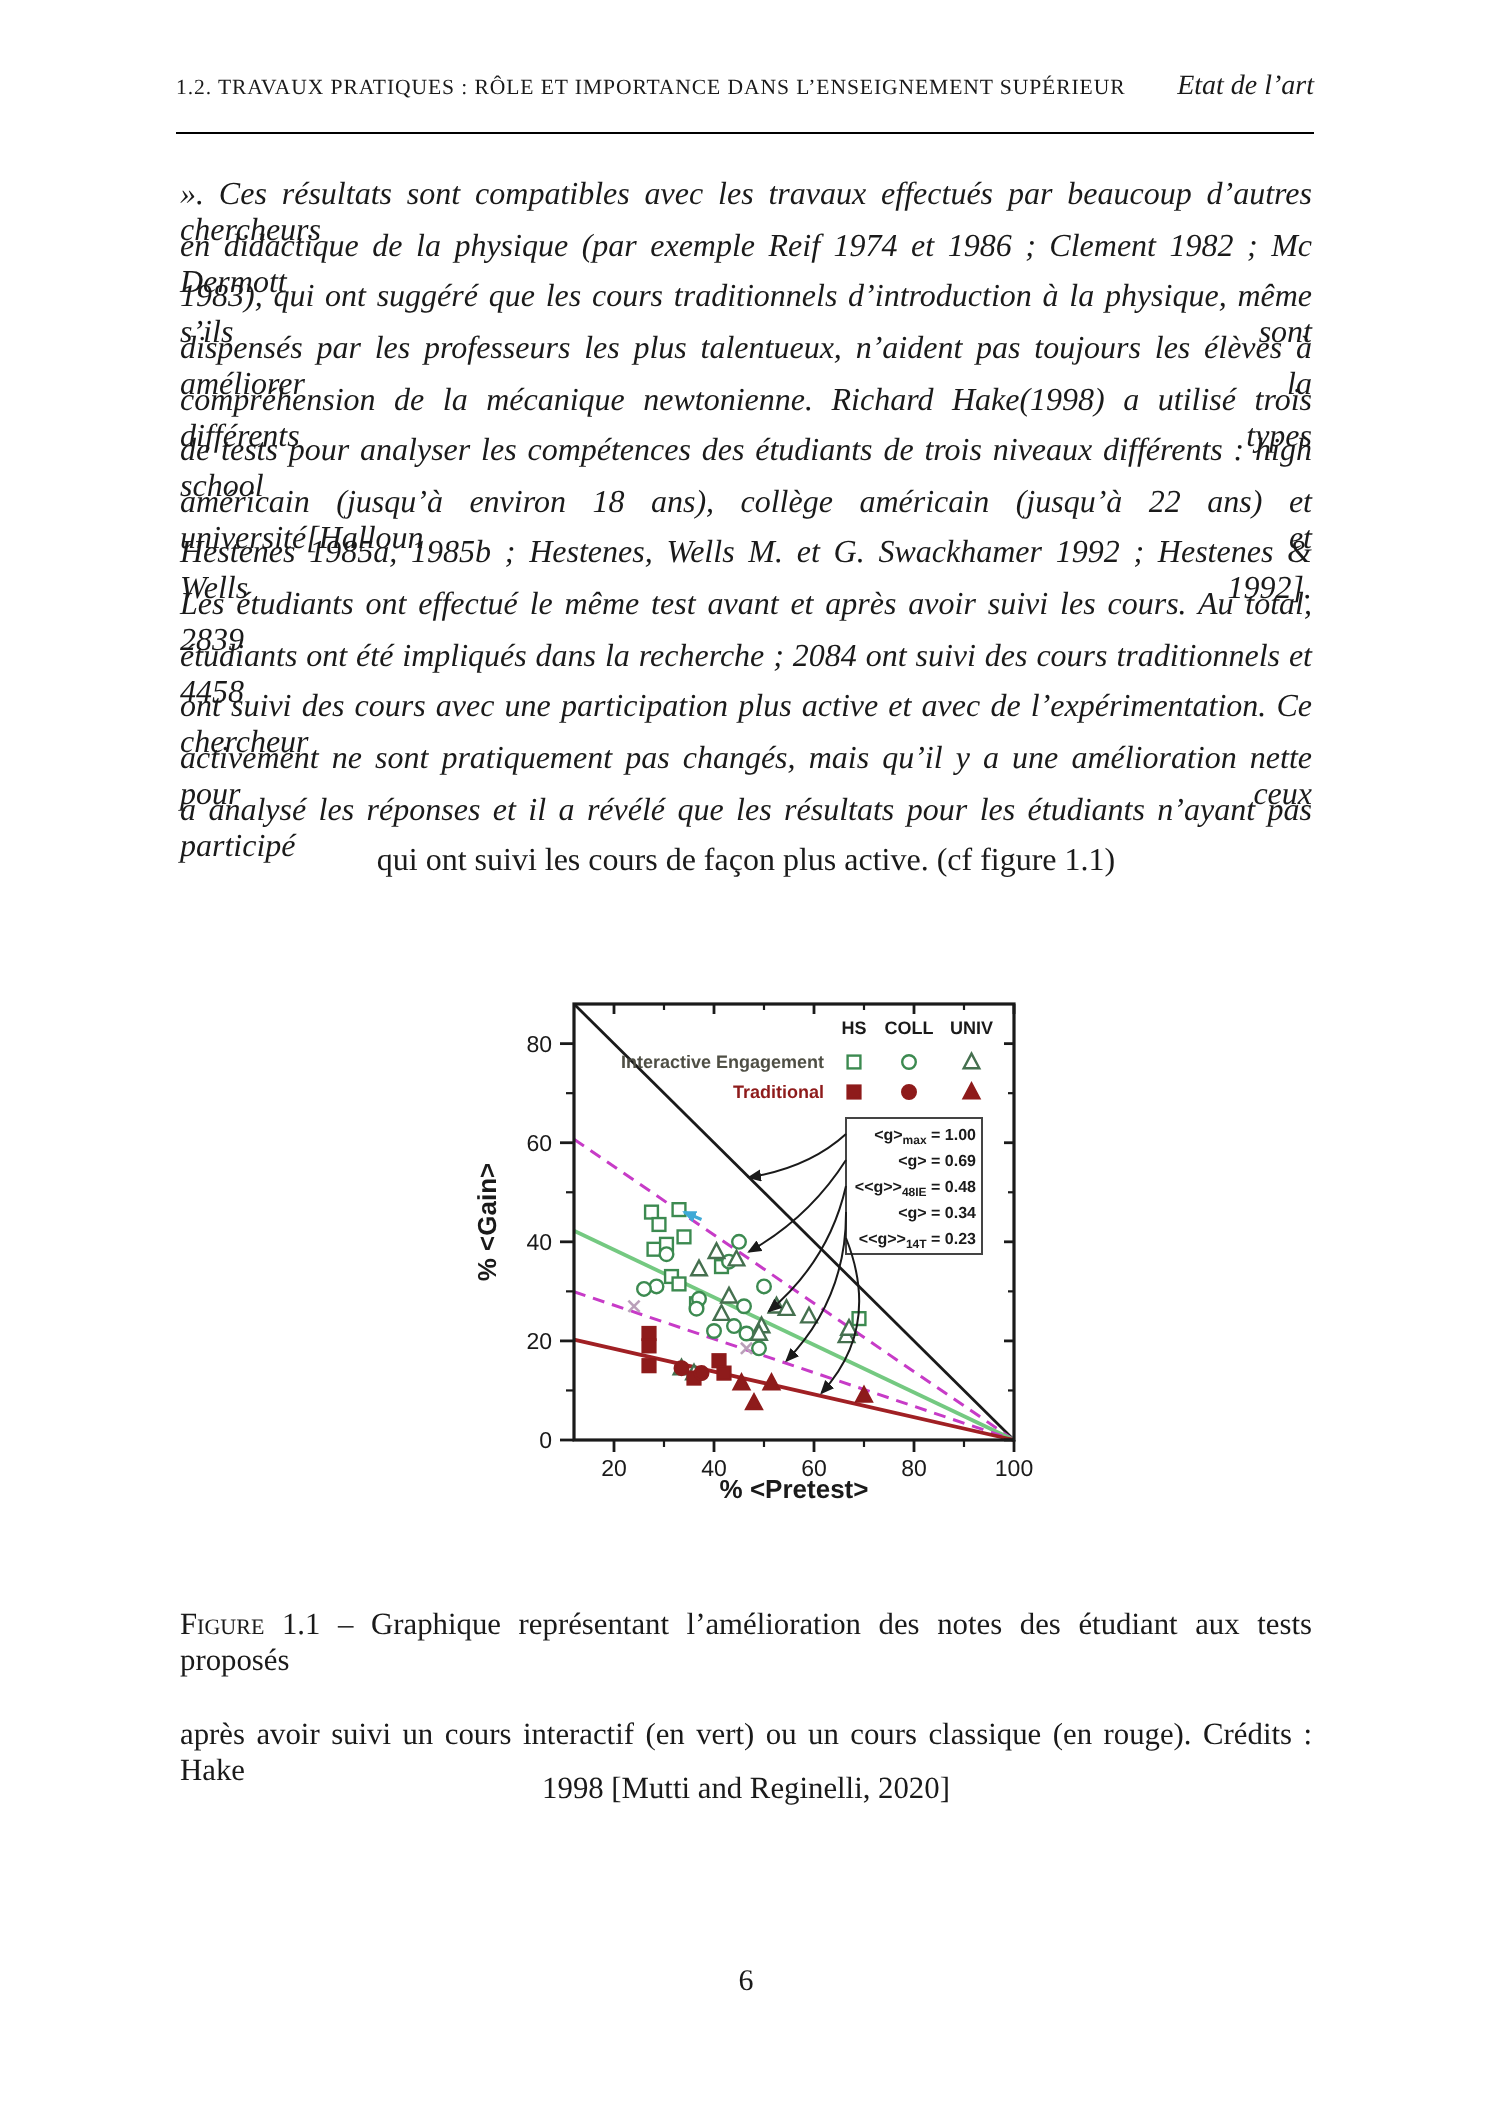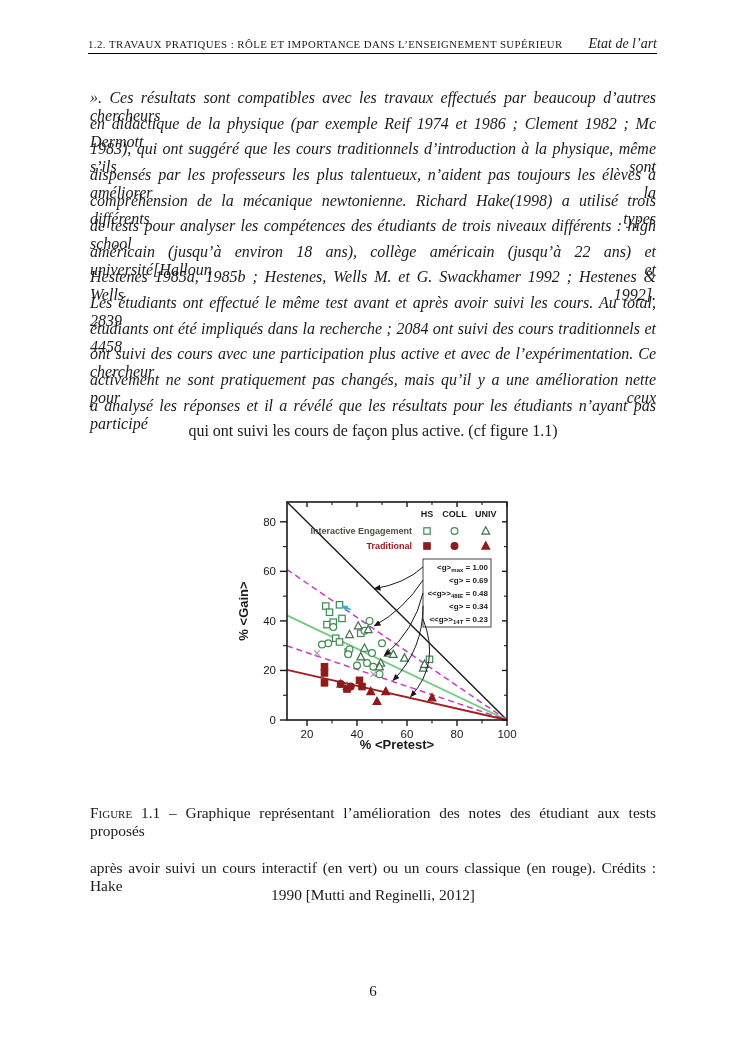--- a/index.html
+++ b/index.html
@@ -3,21 +3,21 @@
 <meta charset="utf-8">
 <style>
   html,body{margin:0;padding:0;}
   body{width:745px;height:1053px;background:#ffffff;position:relative;
        font-family:"Liberation Serif","DejaVu Serif",serif;color:#1a1a1a;}
   .page{position:absolute;inset:0;background:#fff;}
 
   
   .hdr{position:absolute;left:88px;right:88px;top:36px;display:flex;
        justify-content:space-between;align-items:baseline;
-       border-bottom:1px solid #000;padding-bottom:1px;}
+       border-bottom:1px solid #000;padding-bottom:14px;}
   .hdr-left{font-size:10.8px;letter-spacing:.45px;}
   .hdr-right{font-style:italic;font-size:14px;text-align:center;}
 
   
   .bodytext{position:absolute;left:90px;top:89px;width:566px;font-size:16px;}
   .bodytext .jl{text-align:justify;text-align-last:justify;height:25.65px;white-space:nowrap0;font-style:italic;}
   .bodytext .ll{text-align:center;height:25.65px;}
 
   
   .fig{position:absolute;left:234px;top:486px;width:340px;height:275px;}
@@ -201,18 +201,18 @@
         <text x="14" y="125" transform="rotate(-90 14 125)" text-anchor="middle" font-size="13" font-weight="bold" font-family="&quot;Liberation Sans&quot;,&quot;DejaVu Sans&quot;,sans-serif" fill="#1a1a1a">% &lt;Gain&gt;</text>
       </svg>
   </div>
 
   <div class="caption">
     <div class="jl">
       <span class="smallcaps">Figure 1.1</span>
       <span>– Graphique représentant l’amélioration des notes des étudiant aux tests proposés</span>
     </div>
     <div class="jl">après avoir suivi un cours interactif (en vert) ou un cours classique (en rouge). Crédits : Hake</div>
-    <div class="cl">1990 [Mutti and Reginelli, 2012]</div>
+    <div class="cl">1998 [Mutti and Reginelli, 2020]</div>
   </div>
 
   <div class="pageno">6</div>
 
 </div>
 
 </body></html>

